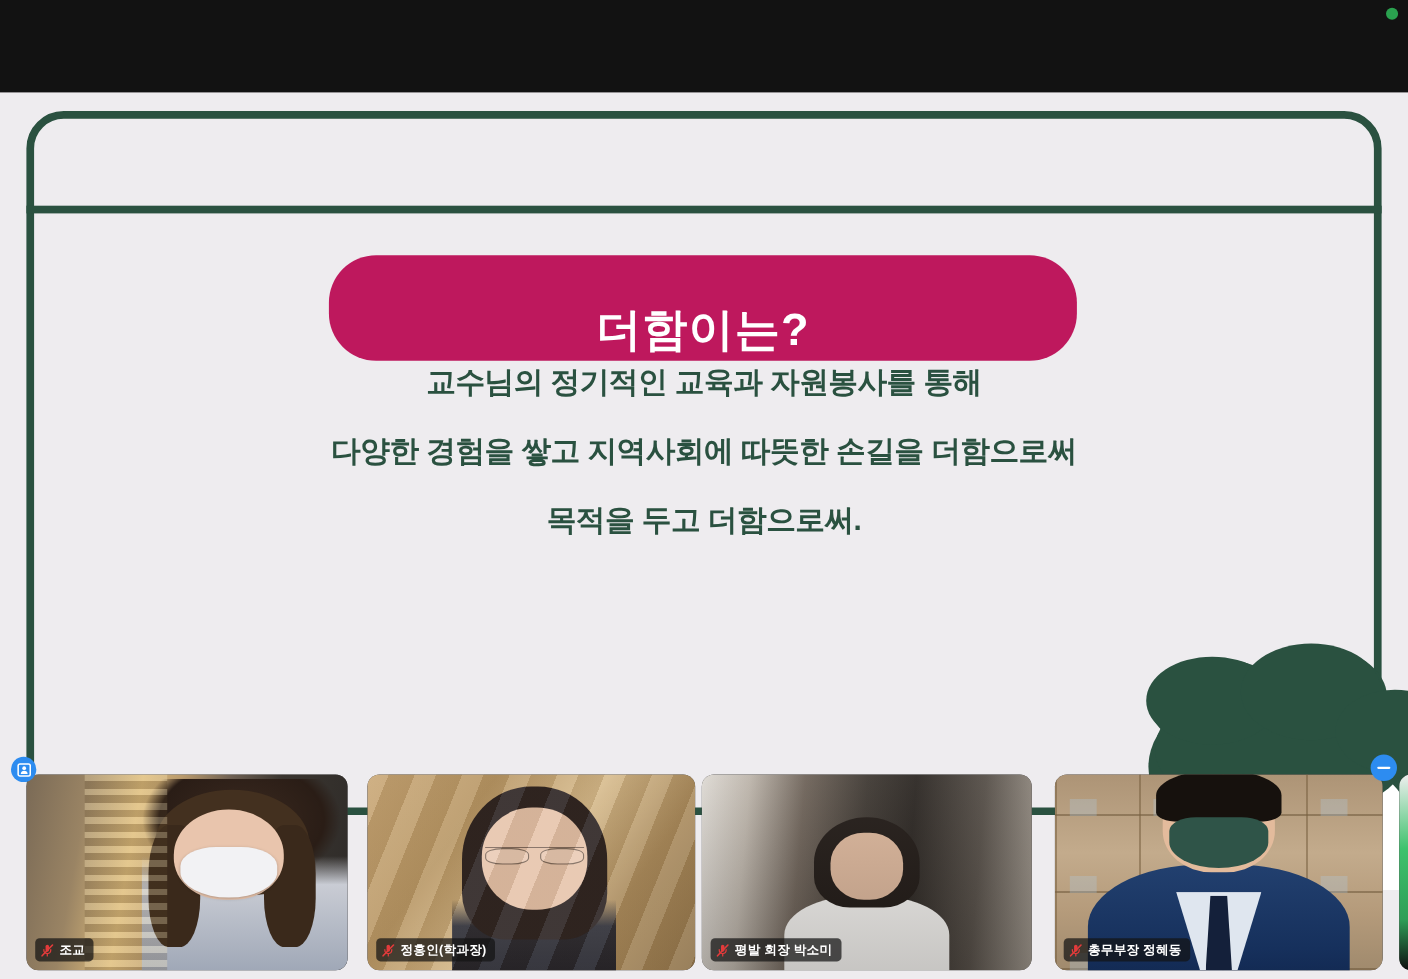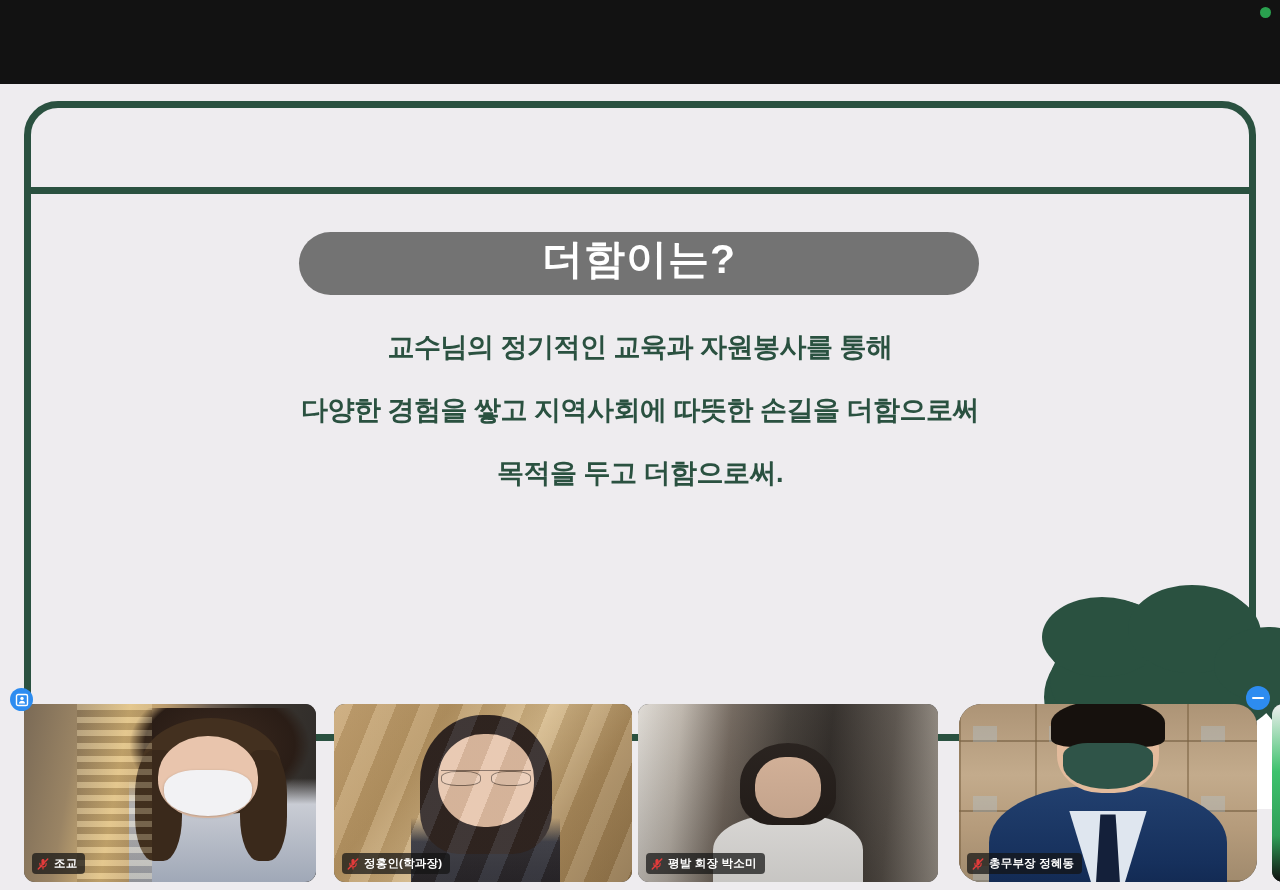--- a/index.html
+++ b/index.html
@@ -49,24 +49,24 @@
     position: absolute;
     left: 24px; top: 103px;
     width: 1232px; height: 7px;
     background: #2a5140;
   }
 
   
   .title-pill {
     position: absolute;
     left: 299px; top: 148px;
-    width: 680px; height: 63px;
-    background: #737373;
+    width: 680px; height: 96px;
+    background: #be185d;
     border-radius: 43px;
-    display: flex; align-items: flex-start; justify-content: center;
+    display: flex; align-items: flex-end; justify-content: center;
     z-index: 3;
   }
   .title-pill span {
     color: #ffffff;
     font-size: 41px;
     font-weight: 700;
     letter-spacing: 1px;
   }
 
   
@@ -425,21 +425,21 @@
         <svg class="mic-muted" viewBox="0 0 16 16">
           <path d="M8 2.2c-1 0-1.8.8-1.8 1.8v3.6c0 1 .8 1.8 1.8 1.8s1.8-.8 1.8-1.8V4c0-1-.8-1.8-1.8-1.8z" fill="#e23b3b"></path>
           <path d="M4.4 7.1v.6A3.6 3.6 0 0 0 8 11.3a3.6 3.6 0 0 0 3.6-3.6v-.6" fill="none" stroke="#e23b3b" stroke-width="1.3" stroke-linecap="round"></path>
           <path d="M8 11.4v2.3" stroke="#e23b3b" stroke-width="1.3" stroke-linecap="round"></path>
           <path d="M2.6 13.6L13.4 2.4" stroke="#e23b3b" stroke-width="1.7" stroke-linecap="round"></path>
         </svg>
         <span class="nm">평발 회장 박소미</span>
       </div>
     </div>
 
-    <div class="tile" style="left:959px; width:298px;border-radius:22px;">
+    <div class="tile" style="left:959px; width:298px;">
       <div class="vid v4">
         <div class="v4-lockers"></div>
         <div class="v4-body"></div>
         <div class="v4-shirt"></div>
         <div class="v4-tie"></div>
         <div class="v4-head"></div>
         <div class="v4-hair"></div>
         <div class="v4-mask"></div>
       </div>
       <div class="namebadge">

